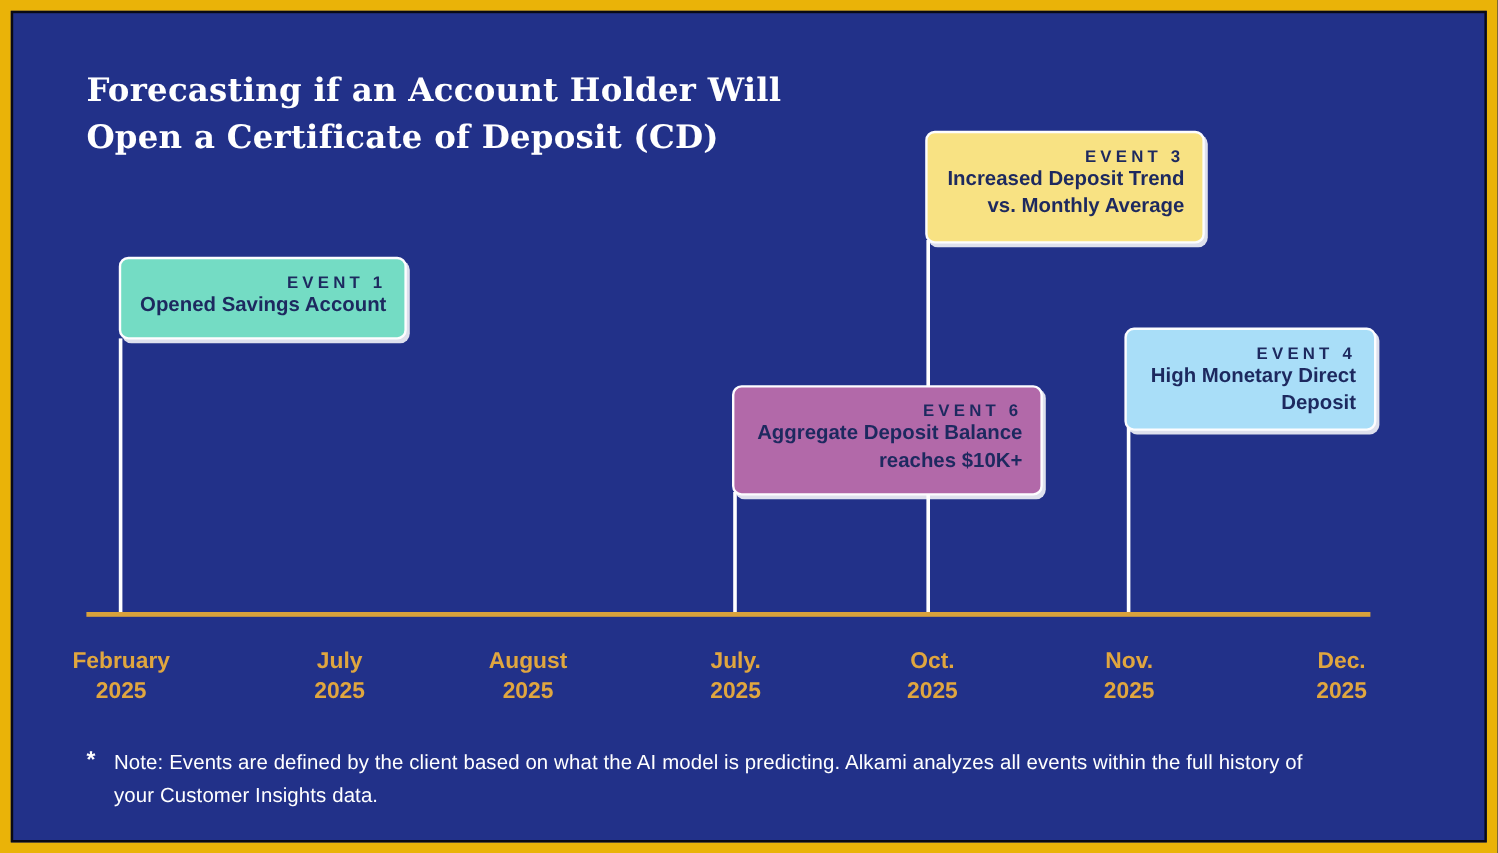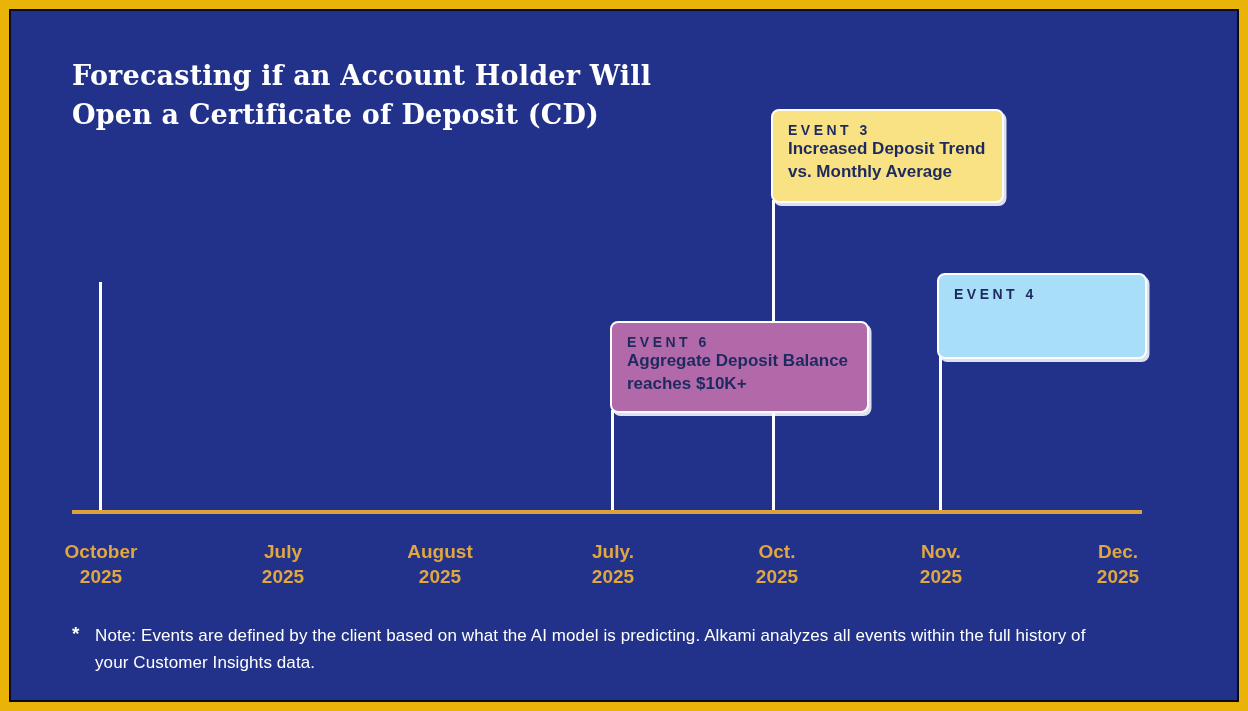--- a/index.html
+++ b/index.html
@@ -50,20 +50,21 @@
   
   .event-box {
     position: absolute;
     box-sizing: border-box;
     border: 2.5px solid #fdfdff;
     border-radius: 8px;
     box-shadow: 2.5px 3px 0 rgba(255,255,255,0.85);
     padding: 11px 15px;
     color: #1d295f;
     z-index: 2;
+    text-align: right;
   }
   .event-label {
     font-size: 14px;
     font-weight: bold;
     letter-spacing: 3.5px;
   }
   .event-desc {
     margin-top: 0;
     font-size: 17px;
     font-weight: bold;
@@ -124,34 +125,39 @@
       <div>Open a Certificate of Deposit (CD)</div>
     </div>
 
     <div class="connector" id="conn-1"></div>
     <div class="connector" id="conn-2"></div>
     <div class="connector" id="conn-3"></div>
     <div class="connector" id="conn-4"></div>
 
     <div class="axis"></div>
 
+    <div class="event-box" id="event-1" style="background: rgb(116, 220, 196);">
+      <div class="event-label">EVENT 1</div>
+      <div class="event-desc">Opened Savings Account</div>
+    </div>
     <div class="event-box" id="event-2" style="background: rgb(178, 105, 169);">
       <div class="event-label">EVENT 6</div>
       <div class="event-desc">Aggregate Deposit Balance reaches $10K+</div>
     </div>
     <div class="event-box" id="event-3" style="background: rgb(248, 226, 131);">
       <div class="event-label">EVENT 3</div>
       <div class="event-desc">Increased Deposit Trend vs. Monthly Average</div>
     </div>
     <div class="event-box" id="event-4" style="background: rgb(169, 222, 248);">
       <div class="event-label">EVENT 4</div>
+      <div class="event-desc">High Monetary Direct Deposit</div>
     </div>
 
     <div class="month" id="month-0">
-      <div>October</div>
+      <div>February</div>
       <div>2025</div>
     </div>
     <div class="month" id="month-1">
       <div>July</div>
       <div>2025</div>
     </div>
     <div class="month" id="month-2">
       <div>August</div>
       <div>2025</div>
     </div>

